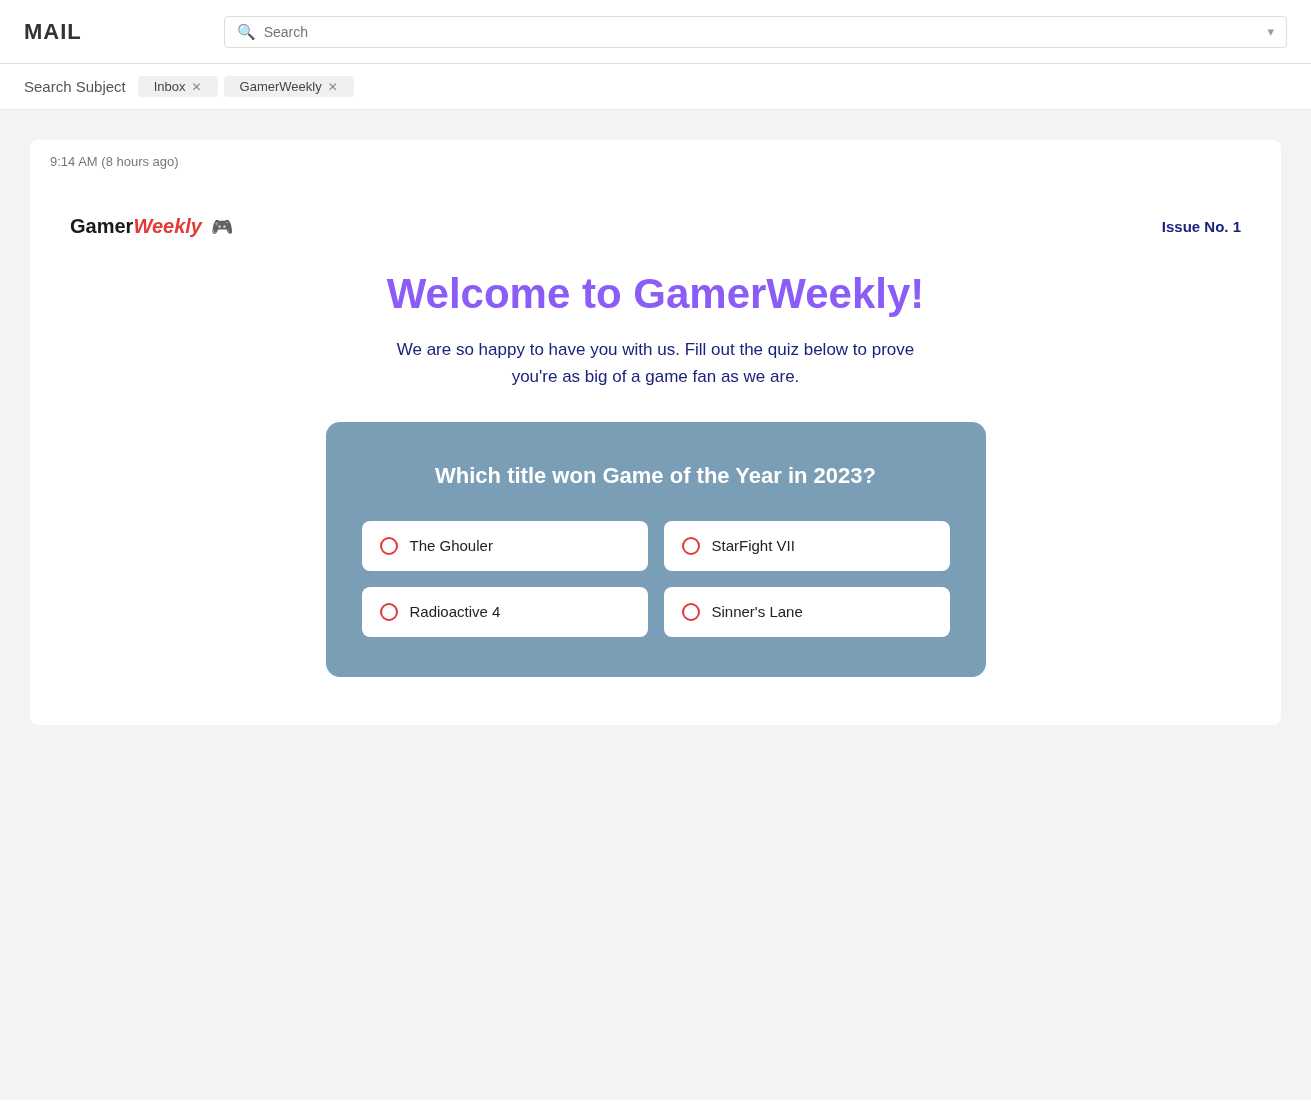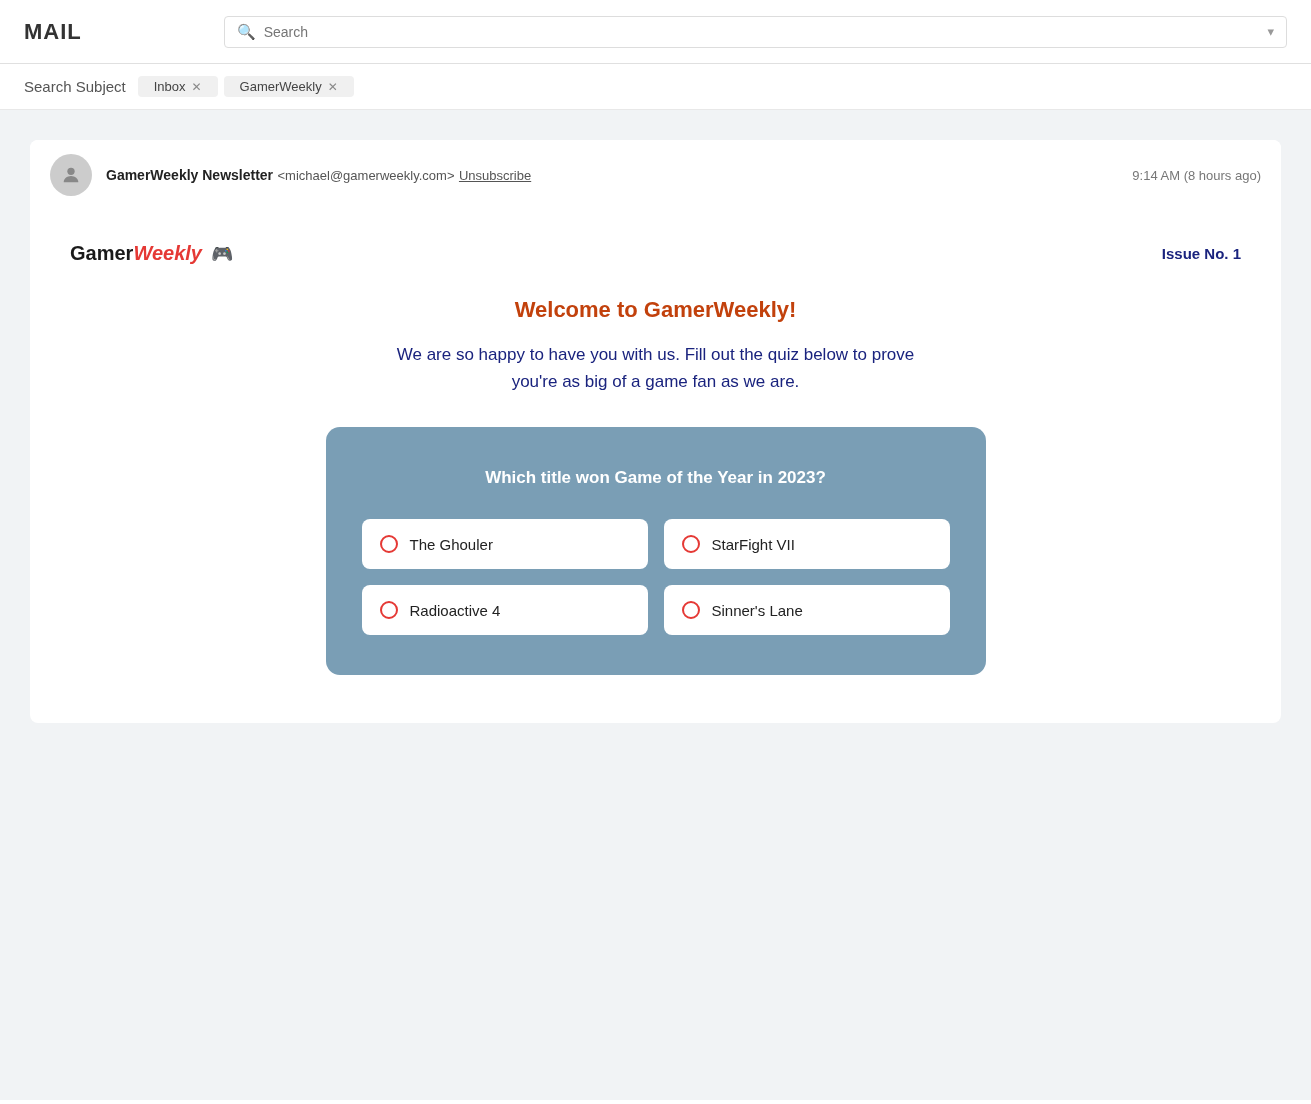--- a/index.html
+++ b/index.html
@@ -149,43 +149,43 @@
     .brand-logo .brand-red { color: #e53935; font-style: italic; }
     .brand-logo .controller-icon { margin-left: 4px; font-size: 18px; }
     .issue-label { font-size: 15px; font-weight: 600; color: #1a237e; }
 
     
     .welcome-section {
       text-align: center;
       margin-bottom: 32px;
     }
     .welcome-title {
-      font-size: 22px;
+      font-size: 42px;
       font-weight: 900;
-      color: #c2410c;
+      color: #8b5cf6;
       margin-bottom: 18px;
     }
     .welcome-body {
       font-size: 17px;
       color: #1a237e;
       line-height: 1.6;
       max-width: 520px;
       margin: 0 auto;
     }
 
     
     .quiz-card {
       background: #7a9eb5;
       border-radius: 14px;
       padding: 40px 36px;
       max-width: 660px;
       margin: 0 auto;
     }
     .quiz-question {
-      font-size: 17px;
+      font-size: 22px;
       font-weight: 800;
       color: #fff;
       text-align: center;
       margin-bottom: 30px;
       line-height: 1.3;
     }
     .quiz-options {
       display: grid;
       grid-template-columns: 1fr 1fr;
       gap: 16px;
@@ -235,36 +235,20 @@
     <span>GamerWeekly</span>
     <span class="close-btn">✕</span>
   </div>
 </div>
 
 <div class="email-content-area">
 
   <div class="email-body-card">
 
     <div class="sender-row">
-      <div class="sender-info">
-        <div class="avatar">
-          <svg viewBox="0 0 24 24" xmlns="http://www.w3.org/2000/svg">
-            <circle cx="12" cy="8" r="4"></circle>
-            <path d="M4 20c0-4 3.6-7 8-7s8 3 8 7"></path>
-          </svg>
-        </div>
-        <div class="sender-details">
-          <div>
-            <span class="sender-name">GamerWeekly Newsletter</span>
-            <span class="sender-email">&lt;michael@gamerweekly.com&gt;</span>
-            <span> </span>
-            <span class="unsubscribe-link">Unsubscribe</span>
-          </div>
-        </div>
-      </div>
       <div class="email-timestamp">9:14 AM (8 hours ago)</div>
     </div>
 
     <div class="email-body-inner">
 
       <div class="newsletter-header">
         <div class="brand-logo">
           <span>Gamer</span><span class="brand-red">Weekly</span><span class="controller-icon"> 🎮</span>
         </div>
         <div class="issue-label">Issue No. 1</div>

